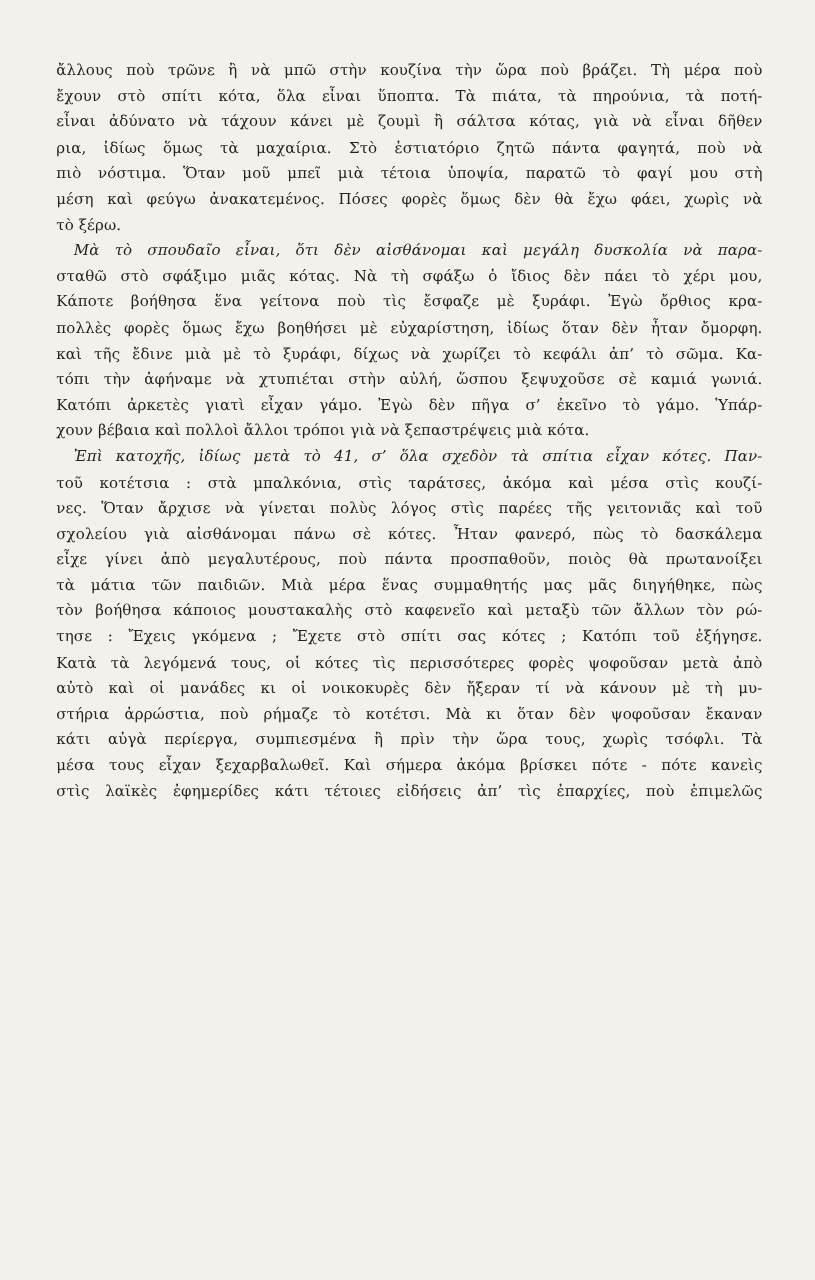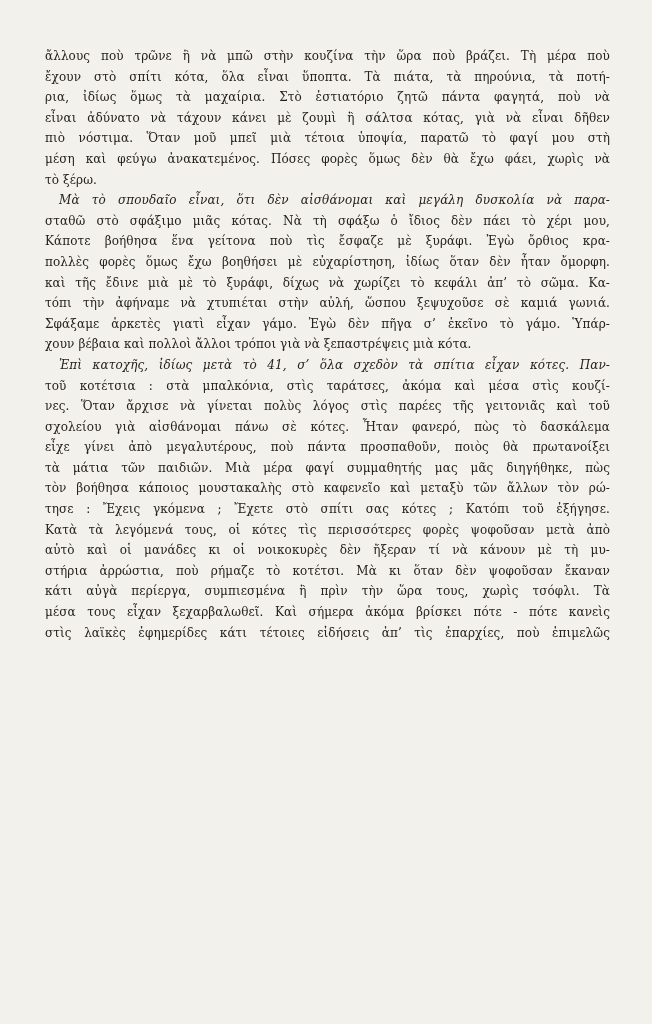--- a/index.html
+++ b/index.html
@@ -38,39 +38,39 @@
     text-align-last: left;
   }
 </style>
 </head>
 <body>
 
 <div class="page">
   <div class="body-text" id="body-text">
       <div class="line">ἄλλους ποὺ τρῶνε ἢ νὰ μπῶ στὴν κουζίνα τὴν ὥρα ποὺ βράζει. Τὴ μέρα ποὺ</div>
       <div class="line">ἔχουν στὸ σπίτι κότα, ὅλα εἶναι ὕποπτα. Τὰ πιάτα, τὰ πηρούνια, τὰ ποτή-</div>
+      <div class="line">εἶναι ἀδύνατο νὰ τάχουν κάνει μὲ ζουμὶ ἢ σάλτσα κότας, γιὰ νὰ εἶναι δῆθεν</div>
       <div class="line">ρια, ἰδίως ὅμως τὰ μαχαίρια. Στὸ ἑστιατόριο ζητῶ πάντα φαγητά, ποὺ νὰ</div>
-      <div class="line">εἶναι ἀδύνατο νὰ τάχουν κάνει μὲ ζουμὶ ἢ σάλτσα κότας, γιὰ νὰ εἶναι δῆθεν</div>
       <div class="line">πιὸ νόστιμα. Ὅταν μοῦ μπεῖ μιὰ τέτοια ὑποψία, παρατῶ τὸ φαγί μου στὴ</div>
       <div class="line">μέση καὶ φεύγω ἀνακατεμένος. Πόσες φορὲς ὅμως δὲν θὰ ἔχω φάει, χωρὶς νὰ</div>
       <div class="line para-end">τὸ ξέρω.</div>
       <div class="line indent">Μὰ τὸ σπουδαῖο εἶναι, ὅτι δὲν αἰσθάνομαι καὶ μεγάλη δυσκολία νὰ παρα-</div>
       <div class="line">σταθῶ στὸ σφάξιμο μιᾶς κότας. Νὰ τὴ σφάξω ὁ ἴδιος δὲν πάει τὸ χέρι μου,</div>
       <div class="line">Κάποτε βοήθησα ἕνα γείτονα ποὺ τὶς ἔσφαζε μὲ ξυράφι. Ἐγὼ ὄρθιος κρα-</div>
       <div class="line">πολλὲς φορὲς ὅμως ἔχω βοηθήσει μὲ εὐχαρίστηση, ἰδίως ὅταν δὲν ἦταν ὄμορφη.</div>
       <div class="line">καὶ τῆς ἔδινε μιὰ μὲ τὸ ξυράφι, δίχως νὰ χωρίζει τὸ κεφάλι ἀπ’ τὸ σῶμα. Κα-</div>
       <div class="line">τόπι τὴν ἀφήναμε νὰ χτυπιέται στὴν αὐλή, ὥσπου ξεψυχοῦσε σὲ καμιά γωνιά.</div>
-      <div class="line">Σφάξαμε ἀρκετὲς γιατὶ εἶχαν γάμο. Ἐγὼ δὲν πῆγα σ’ ἐκεῖνο τὸ γάμο. Ὑπάρ-</div>
+      <div class="line">Κατόπι ἀρκετὲς γιατὶ εἶχαν γάμο. Ἐγὼ δὲν πῆγα σ’ ἐκεῖνο τὸ γάμο. Ὑπάρ-</div>
       <div class="line para-end">χουν βέβαια καὶ πολλοὶ ἄλλοι τρόποι γιὰ νὰ ξεπαστρέψεις μιὰ κότα.</div>
       <div class="line indent">Ἐπὶ κατοχῆς, ἰδίως μετὰ τὸ 41, σ’ ὅλα σχεδὸν τὰ σπίτια εἶχαν κότες. Παν-</div>
       <div class="line">τοῦ κοτέτσια : στὰ μπαλκόνια, στὶς ταράτσες, ἀκόμα καὶ μέσα στὶς κουζί-</div>
       <div class="line">νες. Ὅταν ἄρχισε νὰ γίνεται πολὺς λόγος στὶς παρέες τῆς γειτονιᾶς καὶ τοῦ</div>
       <div class="line">σχολείου γιὰ αἰσθάνομαι πάνω σὲ κότες. Ἦταν φανερό, πὼς τὸ δασκάλεμα</div>
       <div class="line">εἶχε γίνει ἀπὸ μεγαλυτέρους, ποὺ πάντα προσπαθοῦν, ποιὸς θὰ πρωτανοίξει</div>
-      <div class="line">τὰ μάτια τῶν παιδιῶν. Μιὰ μέρα φαγί συμμαθητής μας μᾶς διηγήθηκε, πὼς</div>
+      <div class="line">τὰ μάτια τῶν παιδιῶν. Μιὰ μέρα ἕνας συμμαθητής μας μᾶς διηγήθηκε, πὼς</div>
       <div class="line">τὸν βοήθησα κάποιος μουστακαλὴς στὸ καφενεῖο καὶ μεταξὺ τῶν ἄλλων τὸν ρώ-</div>
       <div class="line">τησε : Ἔχεις γκόμενα ; Ἔχετε στὸ σπίτι σας κότες ; Κατόπι τοῦ ἐξήγησε.</div>
       <div class="line">Κατὰ τὰ λεγόμενά τους, οἱ κότες τὶς περισσότερες φορὲς ψοφοῦσαν μετὰ ἀπὸ</div>
       <div class="line">αὐτὸ καὶ οἱ μανάδες κι οἱ νοικοκυρὲς δὲν ἤξεραν τί νὰ κάνουν μὲ τὴ μυ-</div>
       <div class="line">στήρια ἀρρώστια, ποὺ ρήμαζε τὸ κοτέτσι. Μὰ κι ὅταν δὲν ψοφοῦσαν ἔκαναν</div>
       <div class="line">κάτι αὐγὰ περίεργα, συμπιεσμένα ἢ πρὶν τὴν ὥρα τους, χωρὶς τσόφλι. Τὰ</div>
       <div class="line">μέσα τους εἶχαν ξεχαρβαλωθεῖ. Καὶ σήμερα ἀκόμα βρίσκει πότε - πότε κανεὶς</div>
       <div class="line">στὶς λαϊκὲς ἐφημερίδες κάτι τέτοιες εἰδήσεις ἀπ’ τὶς ἐπαρχίες, ποὺ ἐπιμελῶς</div>
     </div>
 

